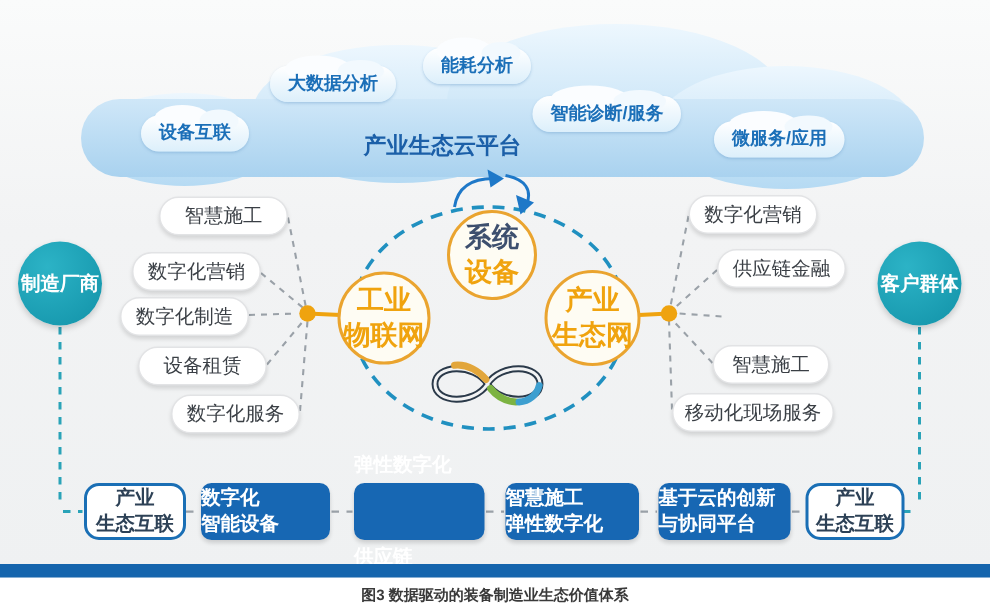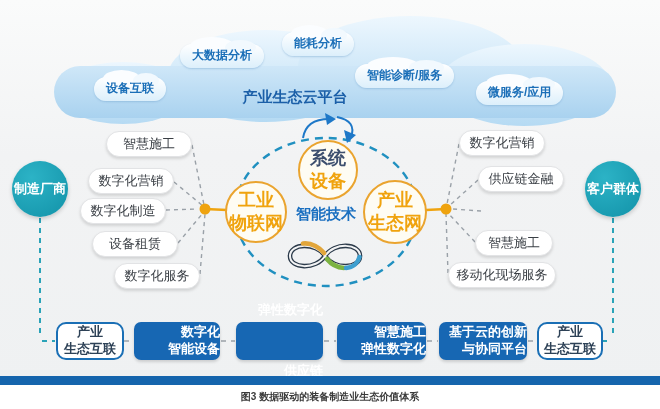--- a/index.html
+++ b/index.html
@@ -68,21 +68,21 @@
   .core-label { position:absolute; left:286px; top:205px; width:80px; text-align:center;
     color:#1a6fc0; font-size:15px; font-weight:bold; z-index:4; }
 
   
   .bpill { position:absolute; top:322px; height:38px; background:#fff; border:2px solid #1a6fb5;
     border-radius:10px; color:#2d4156; font-size:13px; font-weight:bold; line-height:1.3;
     display:flex; flex-direction:column; align-items:center; justify-content:center;
     text-align:center; z-index:4; }
   .bbox { position:absolute; top:322px; height:38px; background:#1767b3; border-radius:7px;
     color:#fff; font-size:13px; font-weight:bold; line-height:1.3;
-    display:flex; flex-direction:column; align-items:flex-end; justify-content:center;
+    display:flex; flex-direction:column; align-items:flex-start; justify-content:center;
     text-align:center; z-index:4; box-shadow:0 2px 3px rgba(0,0,0,.15); }
 </style>
 </head>
 <body>
 
 <div id="canvas">
 
   <div class="diagram-bg"></div>
 
   <div class="cloud-part cb1"></div>
@@ -183,21 +183,20 @@
     <span>设备</span>
   </div>
   <div class="ycircle yc-left">
     <span>工业</span>
     <span>物联网</span>
   </div>
   <div class="ycircle yc-right">
     <span>产业</span>
     <span>生态网</span>
   </div>
-  <div class="core-label">智能技术</div>
 
   <div class="bpill" style="left:56px; width:68px;">
     <span>产业</span>
     <span>生态互联</span>
   </div>
   <div class="bbox" style="left:134px; width:86px;">
     <span>数字化</span>
     <span>智能设备</span>
   </div>
   <div class="bbox" style="left:236px; width:87px;gap:44px;">

